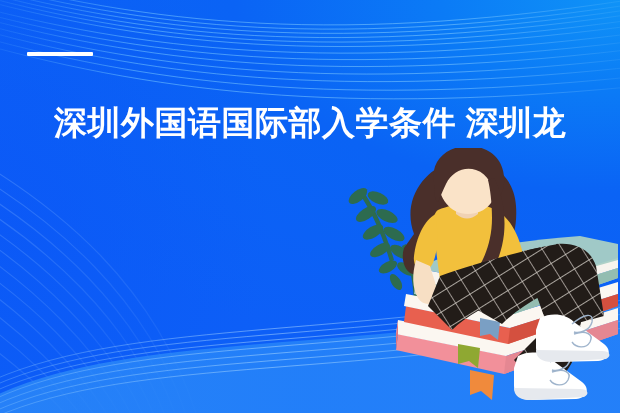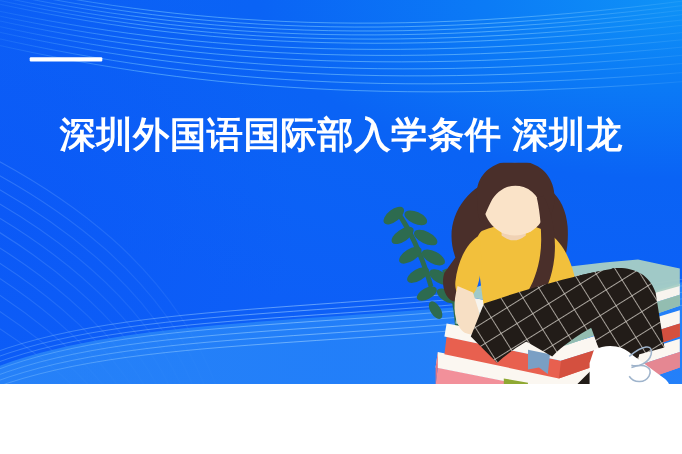--- a/index.html
+++ b/index.html
@@ -3,21 +3,21 @@
 <meta charset="utf-8">
 <style>
   html, body {
     margin: 0;
     padding: 0;
     background: #ffffff;
   }
   #banner {
     position: relative;
     width: 620px;
-    height: 349px;
+    height: 413px;
     overflow: hidden;
     font-family: "Liberation Sans", "DejaVu Sans", sans-serif;
     background: #0b63f6;
   }
   
   .bg-base {
     position: absolute;
     inset: 0;
     background:
       radial-gradient(120% 90% at 100% 0%, #0f93f7 0%, #0b7bf6 24%, #0a63f5 52%, #0d5ff7 100%);

